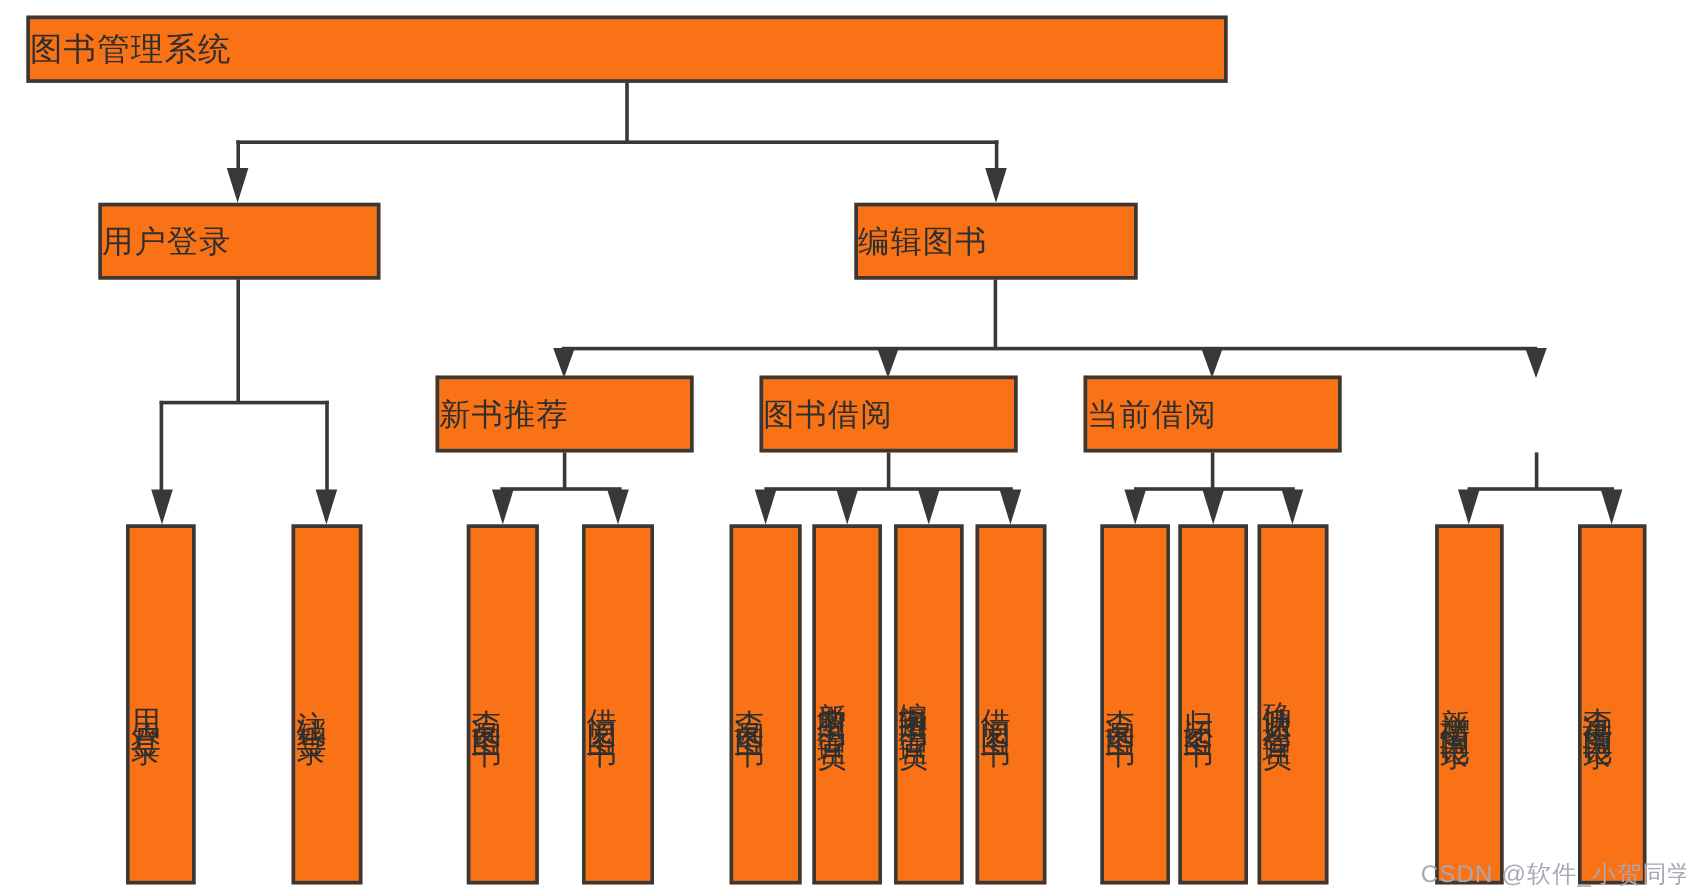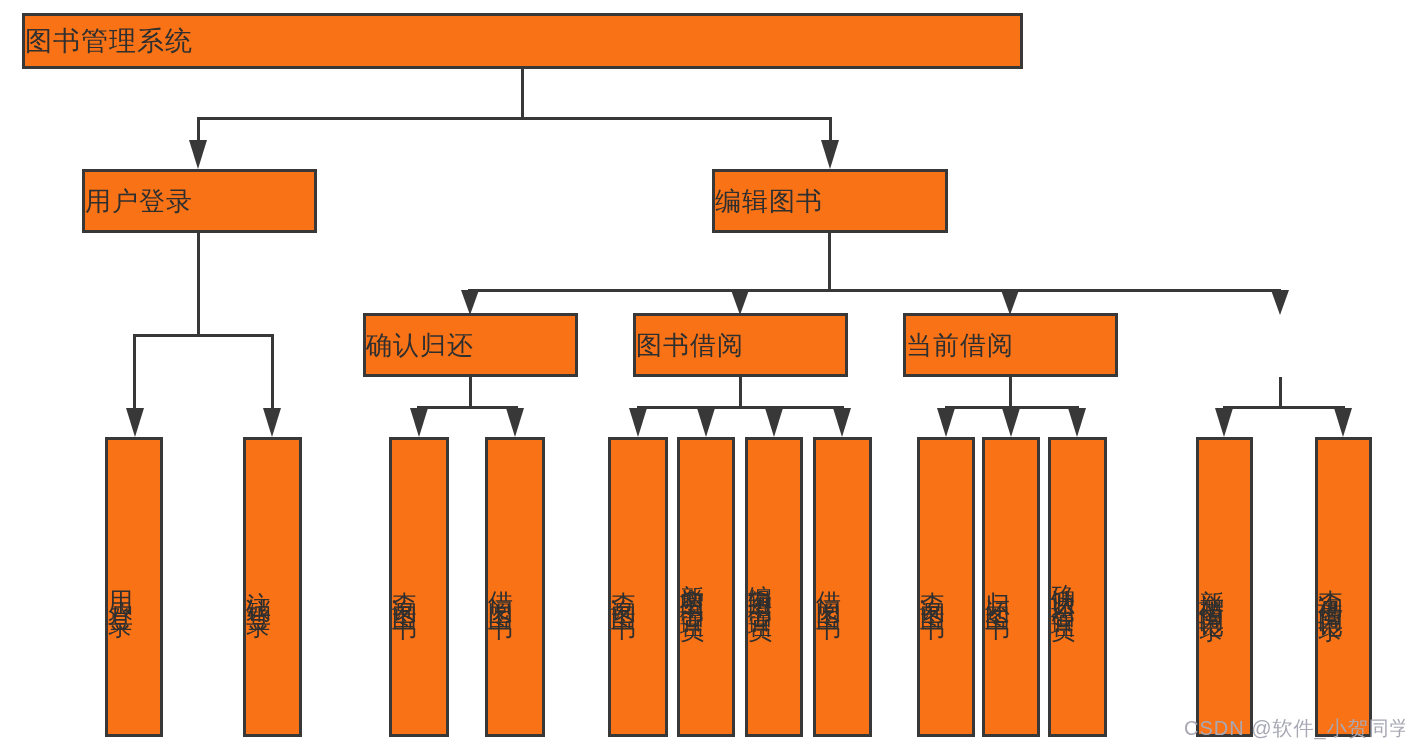--- a/index.html
+++ b/index.html
@@ -92,21 +92,21 @@
   <div class="ar" style="left:263px;top:408px"></div>
 
   <div class="ln" style="left:828px;top:233px;width:3px;height:58px"></div>
   <div class="ln" style="left:468px;top:289px;width:813px;height:3px"></div>
   <div class="ar short" style="left:461px;top:290px"></div>
   <div class="ar short" style="left:731px;top:290px"></div>
   <div class="ar short" style="left:1001px;top:290px"></div>
   <div class="ar short" style="left:1271px;top:290px"></div>
 
   <div class="box h" style="left:363px;top:313px;width:215px;height:64px">
-    <span>确认归还</span>
+    <span>新书推荐</span>
   </div>
   <div class="box h" style="left:903px;top:313px;width:215px;height:64px">
     <span>当前借阅</span>
   </div>
   <div class="box h" style="left:633px;top:313px;width:215px;height:64px">
     <span>图书借阅</span>
   </div>
 
   <div class="ln" style="left:469px;top:377px;width:3px;height:31px"></div>
   <div class="ln" style="left:417px;top:406px;width:101px;height:3px"></div>

